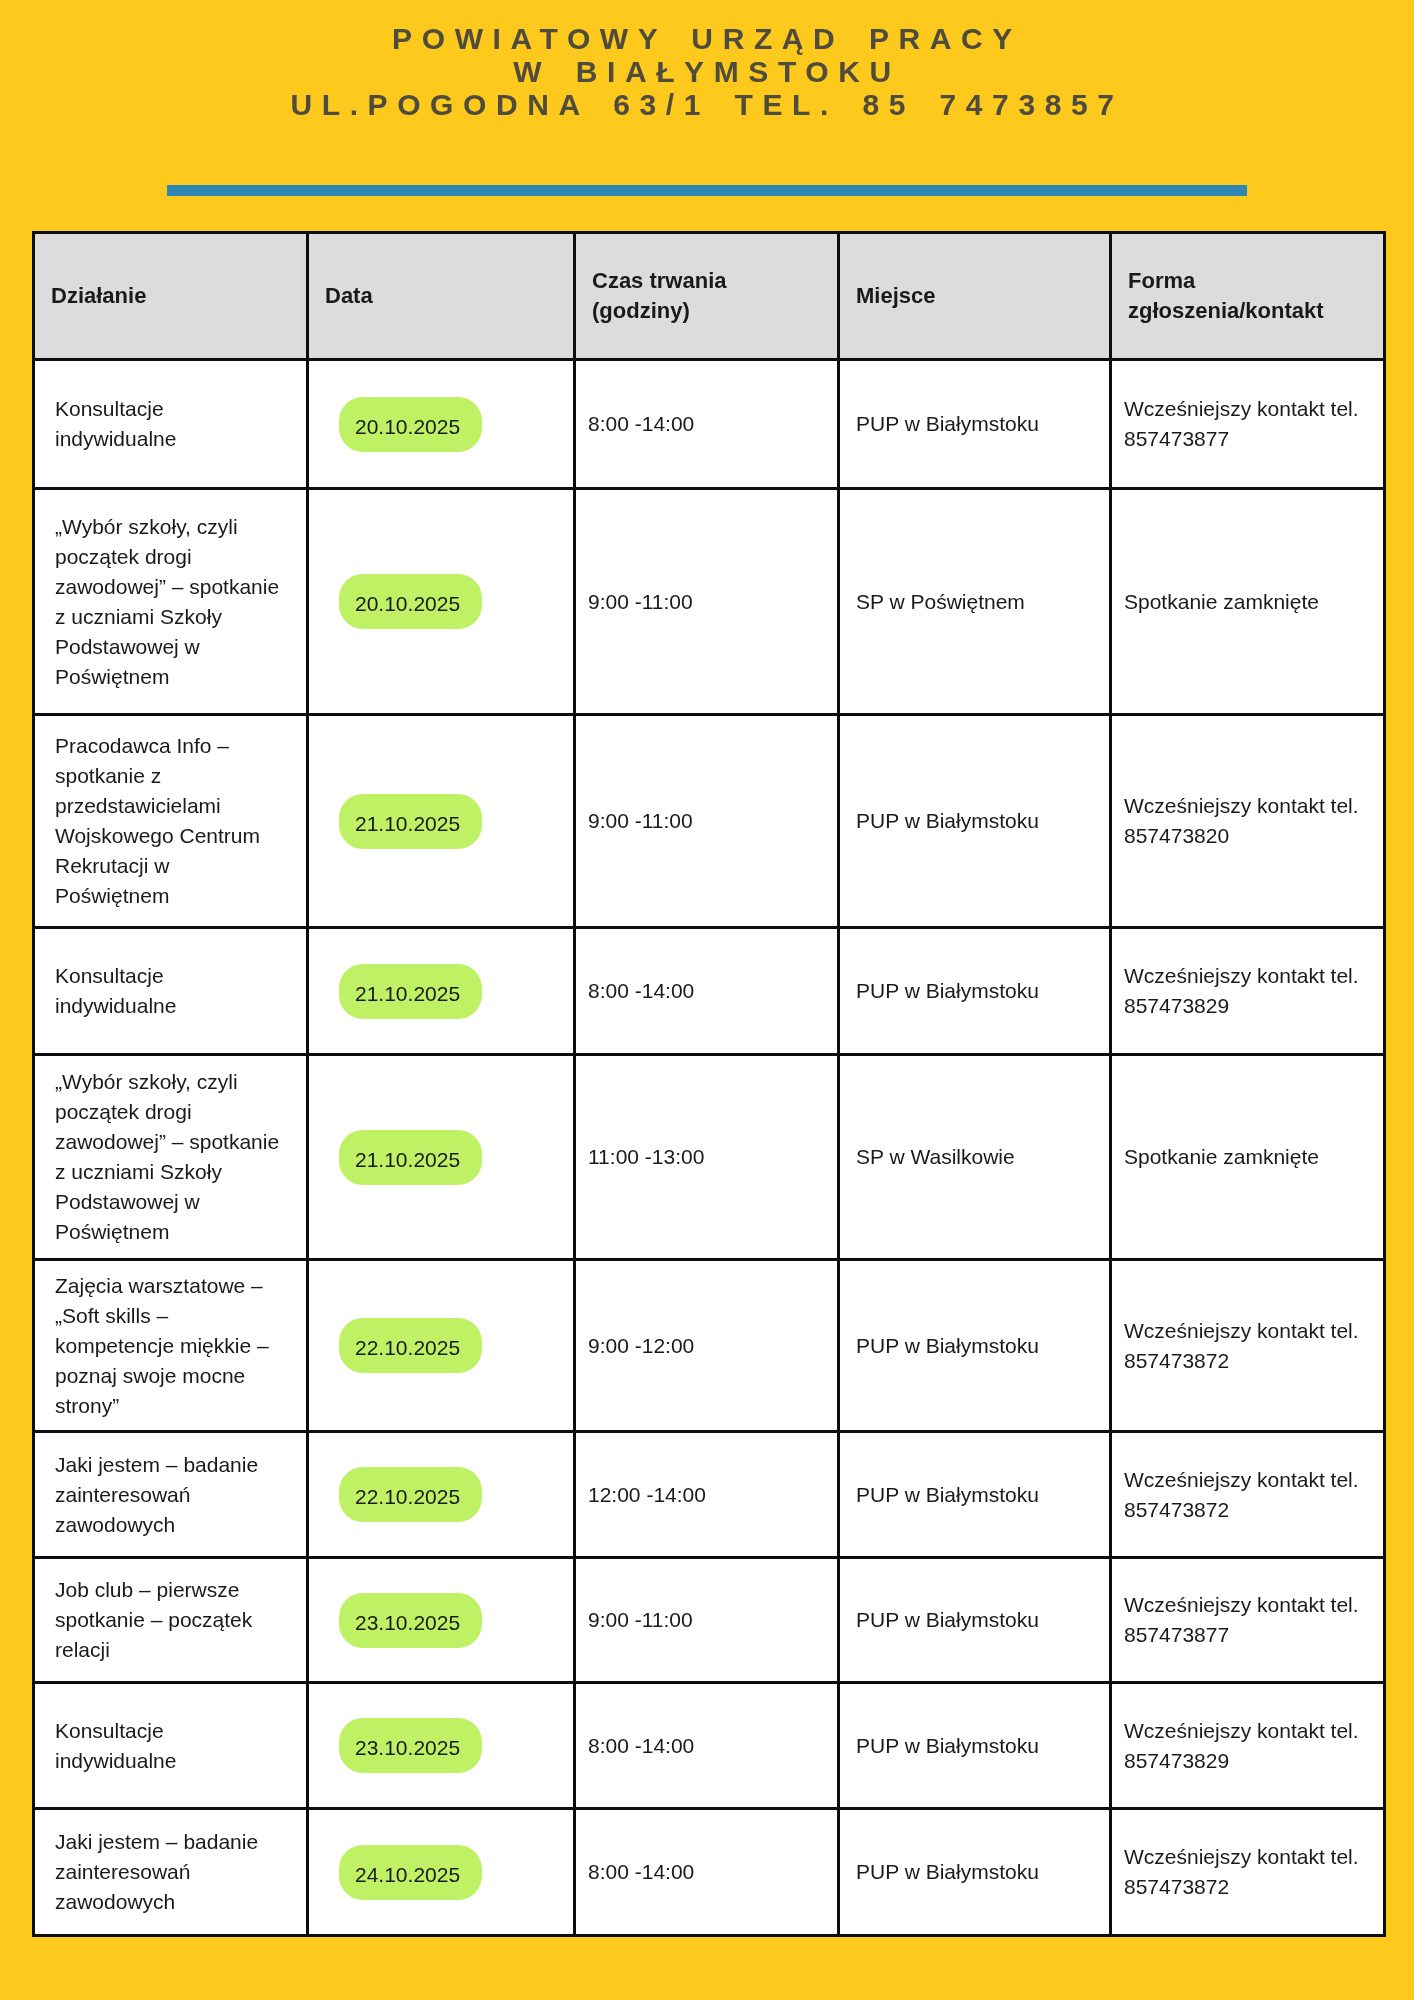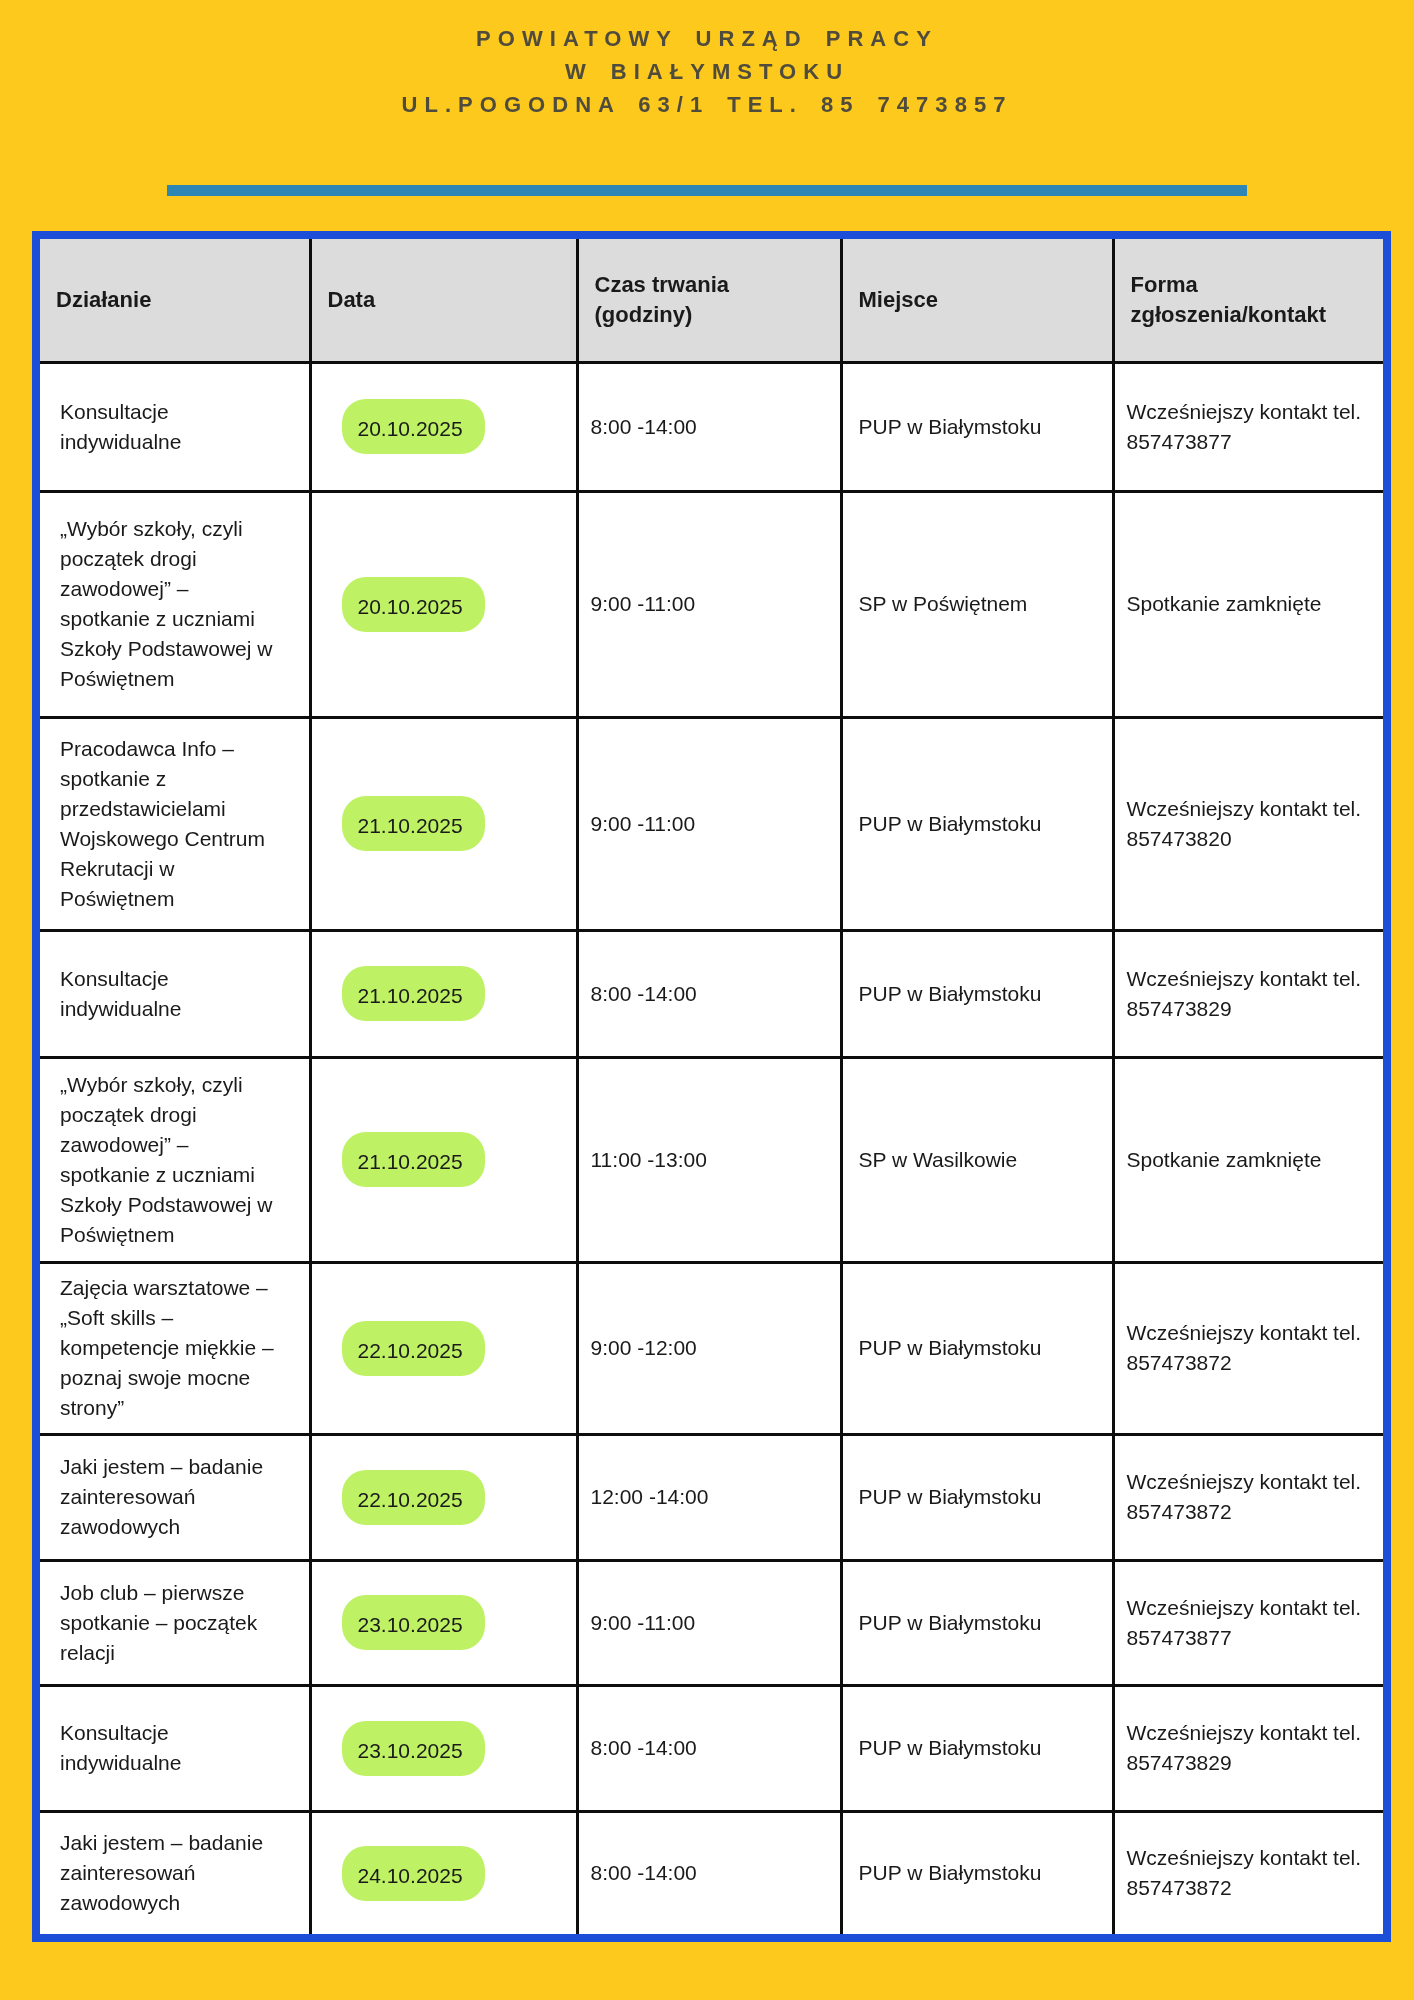--- a/index.html
+++ b/index.html
@@ -13,41 +13,41 @@
     height: 2000px;
     background: #fcc91c;
     overflow: hidden;
   }
   
   .poster-header {
     padding-top: 22px;
     text-align: center;
     color: #4f4b3d;
     font-weight: bold;
-    font-size: 22px;
+    font-size: 30px;
     line-height: 33px;
     letter-spacing: 0.32em;
     word-spacing: 0.22em;
   }
   .h-line { white-space: nowrap; }
   
   .divider {
     width: 1080px;
     height: 11px;
     margin: 64px auto 0 auto;
     background: #2e86b5;
   }
   
   table.schedule {
     margin: 35px 31px 0 32px;
     width: 1351px;
     border-collapse: collapse;
     table-layout: fixed;
     background: #ffffff;
-    border: 8px solid #1d4ed8;
+    border: 1px solid #1d4ed8;
     font-size: 21px;
     color: #1a1a1a;
   }
   col.c1 { width: 274px; }
   col.c2 { width: 267px; }
   col.c3 { width: 264px; }
   col.c4 { width: 272px; }
   col.c5 { width: 274px; }
   th, td {
     border: 3px solid #0d0d0d;

